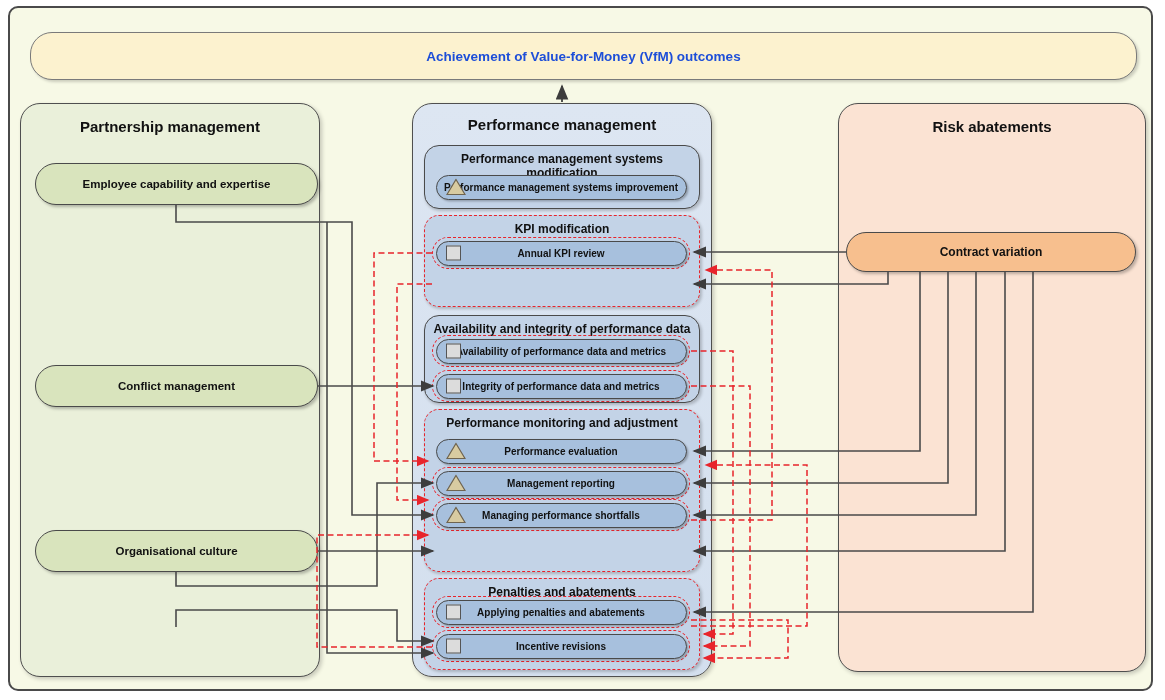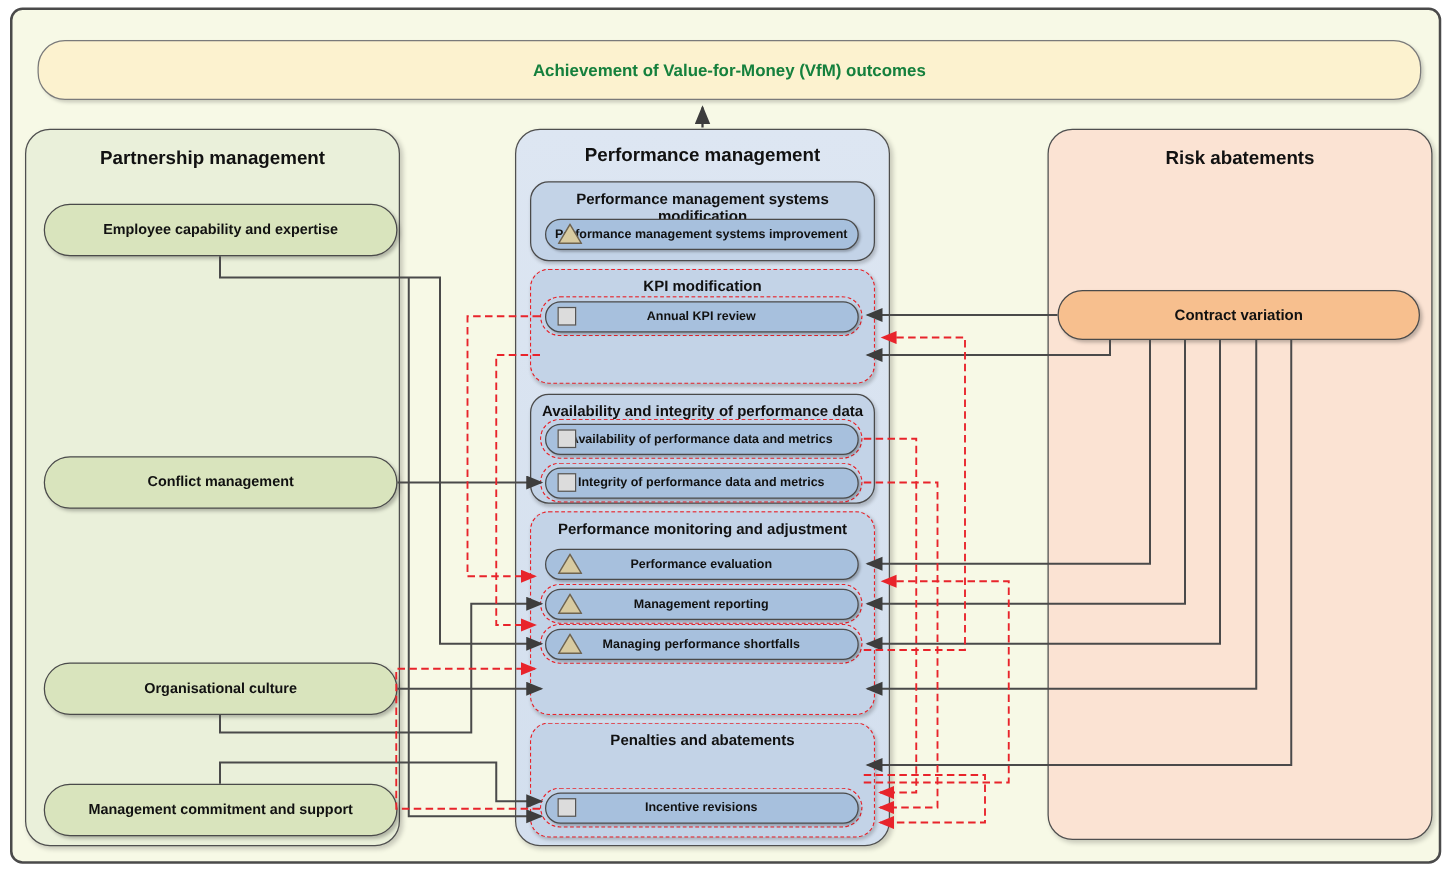--- a/index.html
+++ b/index.html
@@ -1,21 +1,21 @@
 <!DOCTYPE html>
 <html><head>
 <meta charset="utf-8">
 <style>
   html,body{margin:0;padding:0;background:#ffffff;font-family:"Liberation Sans","DejaVu Sans",sans-serif;}
   #stage{position:relative;width:1165px;height:700px;background:#ffffff;overflow:hidden;}
   .outer-border{position:absolute;left:8px;top:6px;width:1145px;height:685px;background:#f7f9e6;
     border:2px solid #4a4a4a;border-radius:10px;box-sizing:border-box;}
   .banner{position:absolute;left:30px;top:32px;width:1107px;height:48px;background:#fcf2cf;
     border:1.5px solid #7a7a7a;border-radius:22px;box-sizing:border-box;display:flex;align-items:center;
-    justify-content:center;font-weight:bold;font-size:13.5px;color:#15803d;box-shadow:2px 2px 3px rgba(0,0,0,0.18);}
+    justify-content:center;font-weight:bold;font-size:13.5px;color:#1d4ed8;box-shadow:2px 2px 3px rgba(0,0,0,0.18);}
   .panel{position:absolute;border:1.5px solid #4f4f4f;border-radius:20px;box-sizing:border-box;
     box-shadow:2px 2px 4px rgba(0,0,0,0.2);}
   .panel-title{position:absolute;left:0;right:0;text-align:center;font-weight:bold;font-size:15px;color:#111;}
   #left-panel{left:20px;top:103px;width:300px;height:574px;background:#eaf0da;}
   #center-panel{left:412px;top:103px;width:300px;height:574px;background:linear-gradient(#dde6f2,#d3dfee);}
   #right-panel{left:838px;top:103px;width:308px;height:569px;background:#fbe3d3;}
   .lpill{position:absolute;left:35px;width:283px;height:42px;background:#d9e4bd;border:1.5px solid #4a4a4a;
     border-radius:21px;box-sizing:border-box;display:flex;align-items:center;justify-content:center;
     font-weight:bold;font-size:11.5px;color:#111;box-shadow:2px 2px 3px rgba(0,0,0,0.25);}
   .cv-pill{position:absolute;left:846px;top:232px;width:290px;height:40px;background:#f7bf8e;
@@ -50,23 +50,20 @@
     <div class="panel-title" style="top:14px;">Partnership management</div>
   </div>
   <div class="lpill" style="top:163px;">
     <span>Employee capability and expertise</span>
     </div>
   <div class="lpill" style="top:365px;">
     <span>Conflict management</span>
     </div>
   <div class="lpill" style="top:530px;">
     <span>Organisational culture</span>
-    </div>
-  <div class="lpill" style="top:627px;">
-    <span>Management commitment and support</span>
     </div>
 
   <div id="center-panel" class="panel">
     <div class="panel-title" style="top:12px;">Performance management</div>
   </div>
 
   <div class="group solid" style="top:145px;height:64px;">
     <div class="group-title">Performance management systems modification</div>
     </div>
   <div class="group dashed" style="top:215px;height:92px;">
@@ -129,20 +126,26 @@
     </div>
   <div class="row dashed" style="top:499px;">
     <div class="node">
         <svg class="ic" width="20" height="17">
           <path d="M10 1 L19 16 H1 Z" fill="#d8cba1" stroke="#6f6450" stroke-width="1.2"></path>
         </svg>
       <span>Managing performance shortfalls</span>
       </div>
     </div>
 
+  <div class="row dashed" style="top:596px;">
+    <div class="node">
+        <span class="ic sq"></span>
+      <span>Applying penalties and abatements</span>
+      </div>
+    </div>
   <div class="row dashed" style="top:630px;">
     <div class="node">
         <span class="ic sq"></span>
       <span>Incentive revisions</span>
       </div>
     </div>
 
   <div id="right-panel" class="panel">
     <div class="panel-title" style="top:14px;">Risk abatements</div>
   </div>

